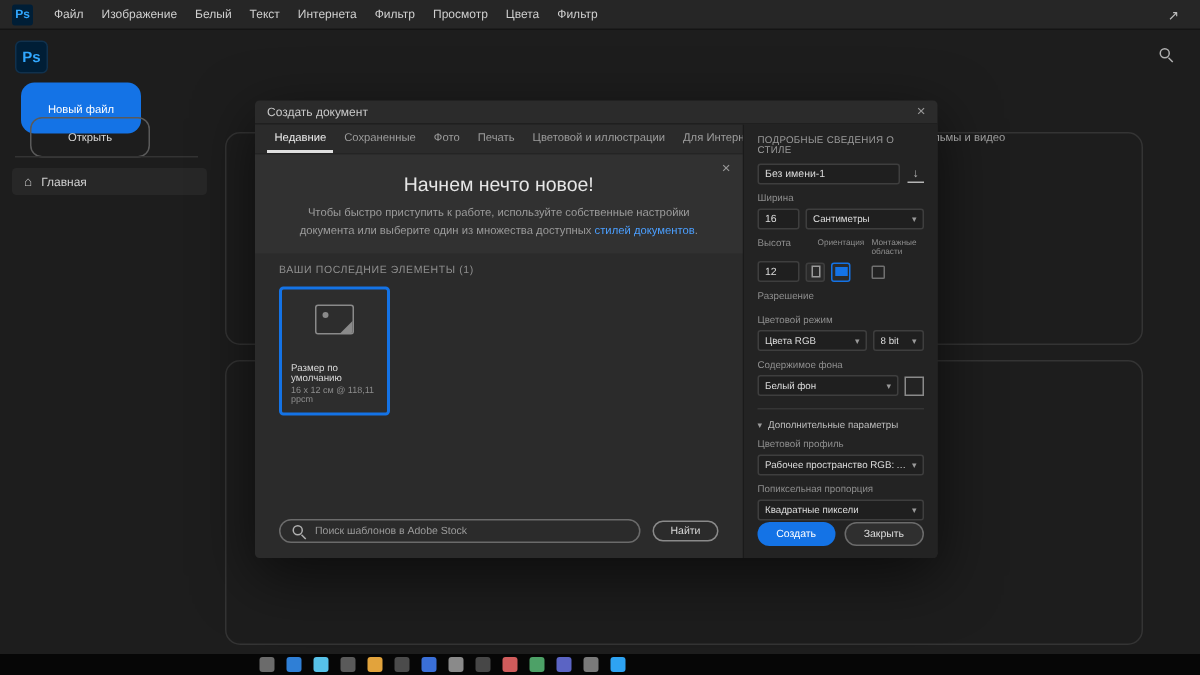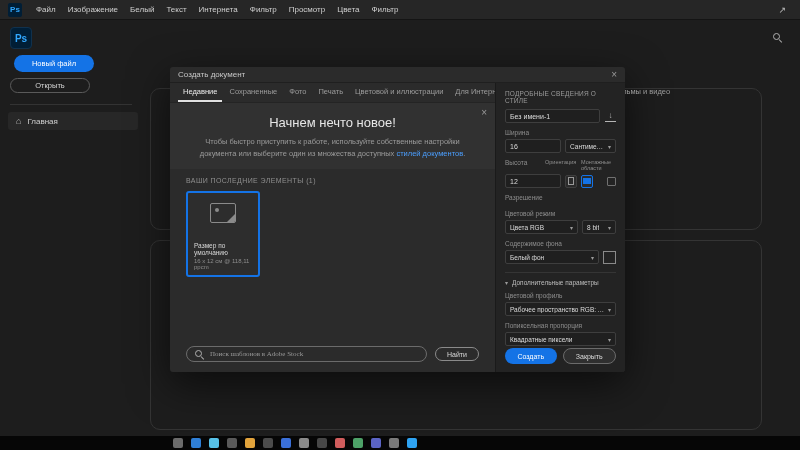--- a/index.html
+++ b/index.html
@@ -21,23 +21,23 @@
   .home { position:absolute; top:20px; left:0; right:0; bottom:14px; background:#1d1d1d; }
   .app-logo { position:absolute; left:10px; top:7px; width:22px; height:22px; border-radius:4px;
               background:#001e36; border:1px solid #10314d; color:#31a8ff; font-weight:bold; font-size:10px;
               display:flex; align-items:center; justify-content:center; }
   .home-search { position:absolute; right:16px; top:8px; width:11px; height:11px; }
   .mag { position:relative; width:9px; height:9px; display:inline-block; }
   .mag::before { content:""; position:absolute; left:0; top:0; width:5px; height:5px;
                  border:1px solid #b0b0b0; border-radius:50%; }
   .mag::after { content:""; position:absolute; left:6px; top:6px; width:4px; height:1px;
                 background:#b0b0b0; transform:rotate(45deg); transform-origin:left center; }
-  .btn-new { position:absolute; left:14px; top:35px; width:80px; height:17px; background:#1473e6;
+  .btn-new { position:absolute; left:14px; top:35px; width:80px; height:34px; background:#1473e6;
              border:none; border-radius:9px; color:#fff; font-size:7.5px; cursor:pointer; }
-  .btn-open { position:absolute; left:10px; top:58px; width:80px; height:15px; background:transparent;
+  .btn-open { position:absolute; left:20px; top:58px; width:80px; height:27px; background:transparent;
               border:1px solid #5a5a5a; border-radius:8px; color:#d6d6d6; font-size:7.5px; cursor:pointer; }
   .side-divider { position:absolute; left:10px; top:84px; width:122px; height:1px; background:#333; }
   .home-item { position:absolute; left:8px; top:92px; width:130px; height:18px; display:flex; align-items:center;
                gap:6px; color:#d0d0d0; font-size:8px; padding:0 8px; border-radius:3px; background:#272727; cursor:pointer; }
   .home-glyph { font-size:9px; color:#c4c4c4; }
   .empty-rect-1 { position:absolute; left:150px; top:68px; width:612px; height:142px;
                   border:1px solid #343434; border-radius:10px; }
   .empty-rect-2 { position:absolute; left:150px; top:220px; width:612px; height:190px;
                   border:1px solid #343434; border-radius:10px; }
 
@@ -72,34 +72,34 @@
                    border-radius:50%; background:#8a8a8a; }
   .thumb::after { content:""; position:absolute; right:-2px; bottom:-2px; width:0; height:0;
                   border-left:12px solid transparent; border-bottom:12px solid #8a8a8a; }
   .card-title { font-size:6.5px; color:#d8d8d8; margin-top:auto; }
   .card-size { font-size:6px; color:#8d8d8d; margin-top:2px; }
 
   .left-spacer { flex:1; }
   .searchbar-row { display:flex; align-items:center; gap:8px; padding:0 16px 10px; flex:0 0 auto; }
   .search-pill { flex:1; height:16px; border:1px solid #6b6b6b; border-radius:8px; display:flex;
                  align-items:center; padding:0 8px; gap:6px; }
-  .search-input { flex:1; background:transparent; border:none; outline:none; color:#cfcfcf; font-size:7px;font-family:Liberation Serif, serif; }
+  .search-input { flex:1; background:transparent; border:none; outline:none; color:#cfcfcf; font-size:7px; }
   .search-input::placeholder { color:#9a9a9a; }
   .find-btn { height:14px; padding:0 11px; border:1px solid #8a8a8a; border-radius:7px; background:transparent;
               color:#dadada; font-size:7px; cursor:pointer; }
 
   
   .panel { width:130px; flex:0 0 auto; background:#232323; border-left:1px solid #1a1a1a;
            display:flex; flex-direction:column; padding:7px 9px 8px; border-radius:0 0 3px 0; }
   .panel-heading { font-size:6.5px; color:#9a9a9a; letter-spacing:.2px; }
   .name-row { display:flex; align-items:center; gap:5px; margin-top:5px; }
   .text-input, .num-input { height:14px; background:#1f1f1f; border:1px solid #3e3e3e; border-radius:2px;
               color:#dcdcdc; font-size:7px; padding:0 4px; outline:none; }
   .text-input { width:100%; min-width:0; }
-  .num-input { width:56px; flex:0 0 auto; }
+  .num-input { width:28px; flex:0 0 auto; }
   .save-icon { width:11px; flex:0 0 auto; text-align:center; color:#b5b5b5; font-size:8px; line-height:10px;
                border-bottom:1px solid #b5b5b5; cursor:pointer; }
   .field-label { font-size:6.5px; color:#8e8e8e; margin:6px 0 3px; }
   .row { display:flex; gap:4px; align-items:center; }
   .select { flex:1; min-width:0; height:14px; background:#1f1f1f; border:1px solid #3e3e3e; border-radius:2px;
             display:flex; align-items:center; justify-content:space-between; padding:0 4px;
             color:#dcdcdc; font-size:6.5px; cursor:pointer; }
   .select .val { white-space:nowrap; overflow:hidden; text-overflow:ellipsis; }
   .select .chev { color:#9a9a9a; font-size:6px; margin-left:3px; flex:0 0 auto; }
   .select.small { flex:0 0 34px; }

